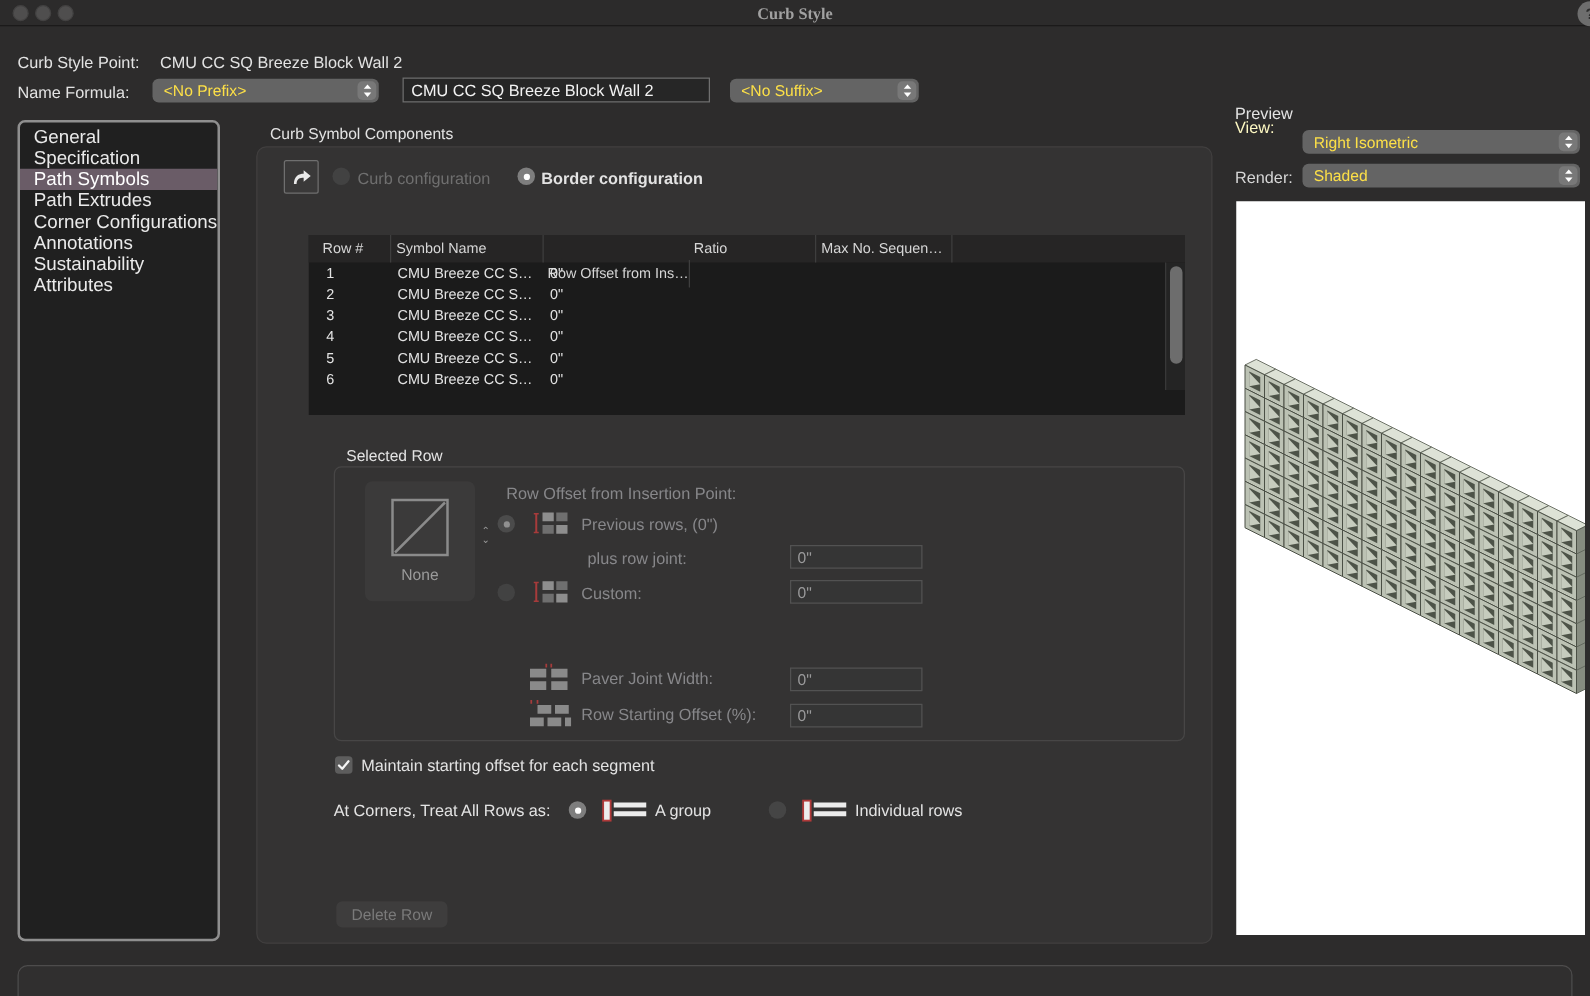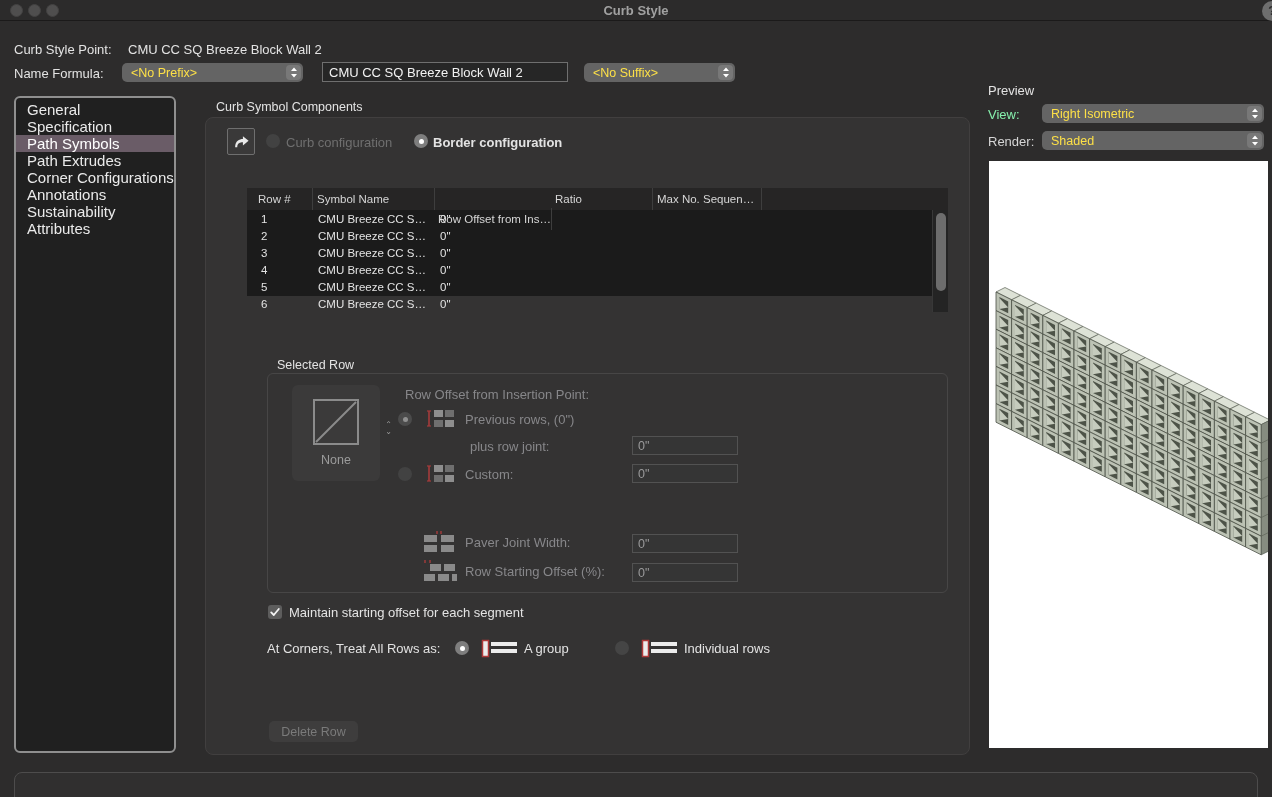--- a/index.html
+++ b/index.html
@@ -4,21 +4,21 @@
 <style>
   html,body{margin:0;padding:0;background:#2c2b2b;}
   *{box-sizing:border-box;}
   .win{position:relative;width:1272px;height:797px;background:#2d2c2c;overflow:hidden;
        font-family:"Liberation Sans",sans-serif;color:#e6e6e6;font-size:13px;}
   .abs{position:absolute;}
 
   
   .titlebar{position:absolute;left:0;top:0;width:1272px;height:21px;background:#2c2b2b;border-bottom:1px solid #1b1a1a;}
   .tl{position:absolute;top:4px;width:13px;height:13px;border-radius:50%;background:#4f4e4e;border:1px solid #434242;}
-  .wintitle{position:absolute;left:0;top:3px;width:100%;text-align:center;font-weight:bold;font-size:13px;color:#a1a1a1;}
+  .wintitle{position:absolute;left:0;top:3px;width:100%;text-align:center;font-weight:bold;font-size:13px;color:#a1a1a1;font-family:Liberation Serif, serif;}
   .helpbtn{position:absolute;right:-10px;top:1px;width:20px;height:20px;border-radius:50%;background:#6e6e6e;
            color:#2e2e2e;font-weight:bold;text-align:center;line-height:20px;font-size:12px;}
 
   .lbl{position:absolute;color:#e3e3e3;white-space:nowrap;}
   .dlbl{position:absolute;color:#87878a;white-space:nowrap;}
 
   
   .popup{position:absolute;height:19px;background:#646464;border-radius:5px;color:#fde047;
          font-size:12.5px;display:flex;align-items:center;padding:0 26px 0 9px;white-space:nowrap;}
   .popup .cap{position:absolute;right:2px;top:2px;width:15px;height:15px;background:#787878;border-radius:4px;
@@ -42,21 +42,21 @@
   
   .radio{position:absolute;width:14px;height:14px;border-radius:50%;background:#454545;}
   .radio.sel{background:#7e7e7e;}
   .radio.sel::after{content:"";position:absolute;left:4.5px;top:4.5px;width:5px;height:5px;border-radius:50%;background:#fff;}
   .radio.dis{background:#424242;}
   .radio.dis.sel{background:#4b4b4b;}
   .radio.dis.sel::after{background:#909090;}
   .checkbox{position:absolute;width:14px;height:14px;border-radius:3px;background:#5d5d5d;}
 
   
-  .tbl{position:absolute;left:247px;top:188px;width:701px;height:108px;background:#1b1b1b;}
+  .tbl{position:absolute;left:247px;top:188px;width:701px;height:144px;background:#1b1b1b;}
   .tbl-head{display:flex;height:22px;background:#262525;align-items:center;}
   .hcell{height:22px;line-height:22px;font-size:11.5px;color:#d6d6d6;border-right:1px solid #3e3e3e;overflow:hidden;white-space:nowrap;}
   .hcell.last{border-right:none;}
   .trow{display:flex;height:17px;align-items:center;font-size:11.5px;color:#e3e3e3;}
   .tcell{overflow:hidden;white-space:nowrap;}
   .vscroll{position:absolute;right:0;top:22px;width:16px;height:102px;background:#242424;border-left:1px solid #383838;}
   .vthumb{position:absolute;left:3px;top:3px;width:10px;height:78px;border-radius:5px;background:#6d6d6d;}
 
   .btn{position:absolute;background:#3e3d3d;border-radius:5px;color:#7a7a7a;font-size:12.5px;
        display:flex;align-items:center;justify-content:center;}
@@ -266,21 +266,21 @@
   <svg class="abs" style="left:641px;top:639px" width="38" height="19">
     <rect x="1.5" y="1.5" width="6" height="16" fill="#ececec" stroke="#b03a3a" stroke-width="1.5"></rect>
     <rect x="10" y="3" width="26" height="4" fill="#ececec"></rect>
     <rect x="10" y="10" width="26" height="4" fill="#ececec"></rect>
   </svg>
   <div class="lbl" style="left:684px;top:641px">Individual rows</div>
 
   <div class="btn" style="left:269px;top:721px;width:89px;height:21px">Delete Row</div>
 
   <div class="lbl" style="left:988px;top:83px">Preview</div>
-  <div class="lbl" style="left:988px;top:107px;color:#86efac">View:</div>
+  <div class="lbl" style="left:988px;top:94px;color:#fef9c3">View:</div>
   <div class="popup" style="left:1042px;top:104px;width:222px">
     <span>Right Isometric</span>
     <span class="cap">
       <svg width="8" height="11" viewBox="0 0 8 11">
           <path d="M4 0.5 L7 4 H1 Z" fill="#fff"></path>
           <path d="M4 10.5 L1 7 H7 Z" fill="#fff"></path>
         </svg>
     </span>
   </div>
   <div class="lbl" style="left:988px;top:134px;color:#d6d6d6">Render:</div>

